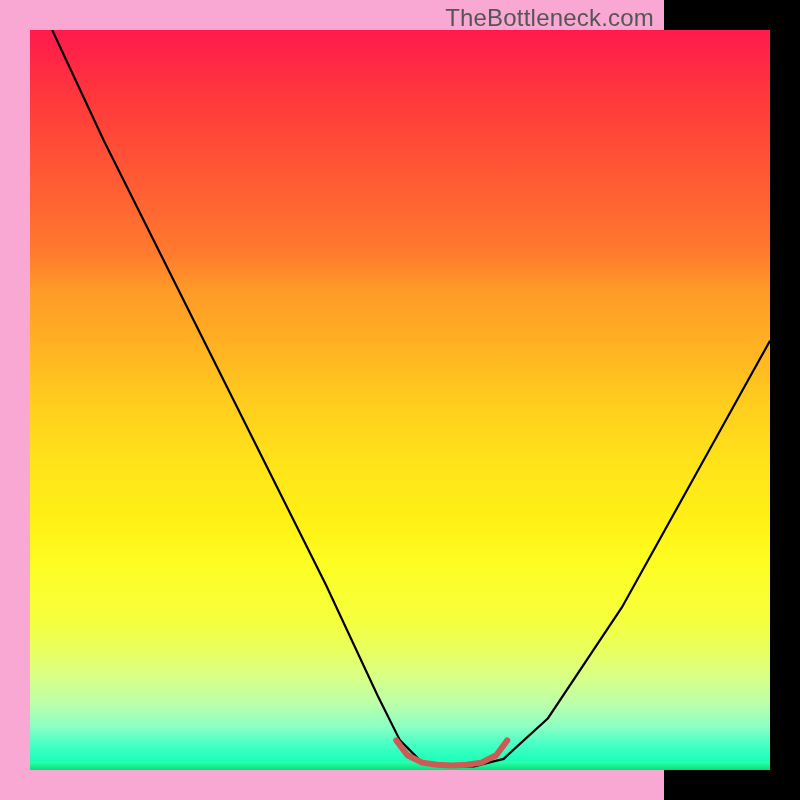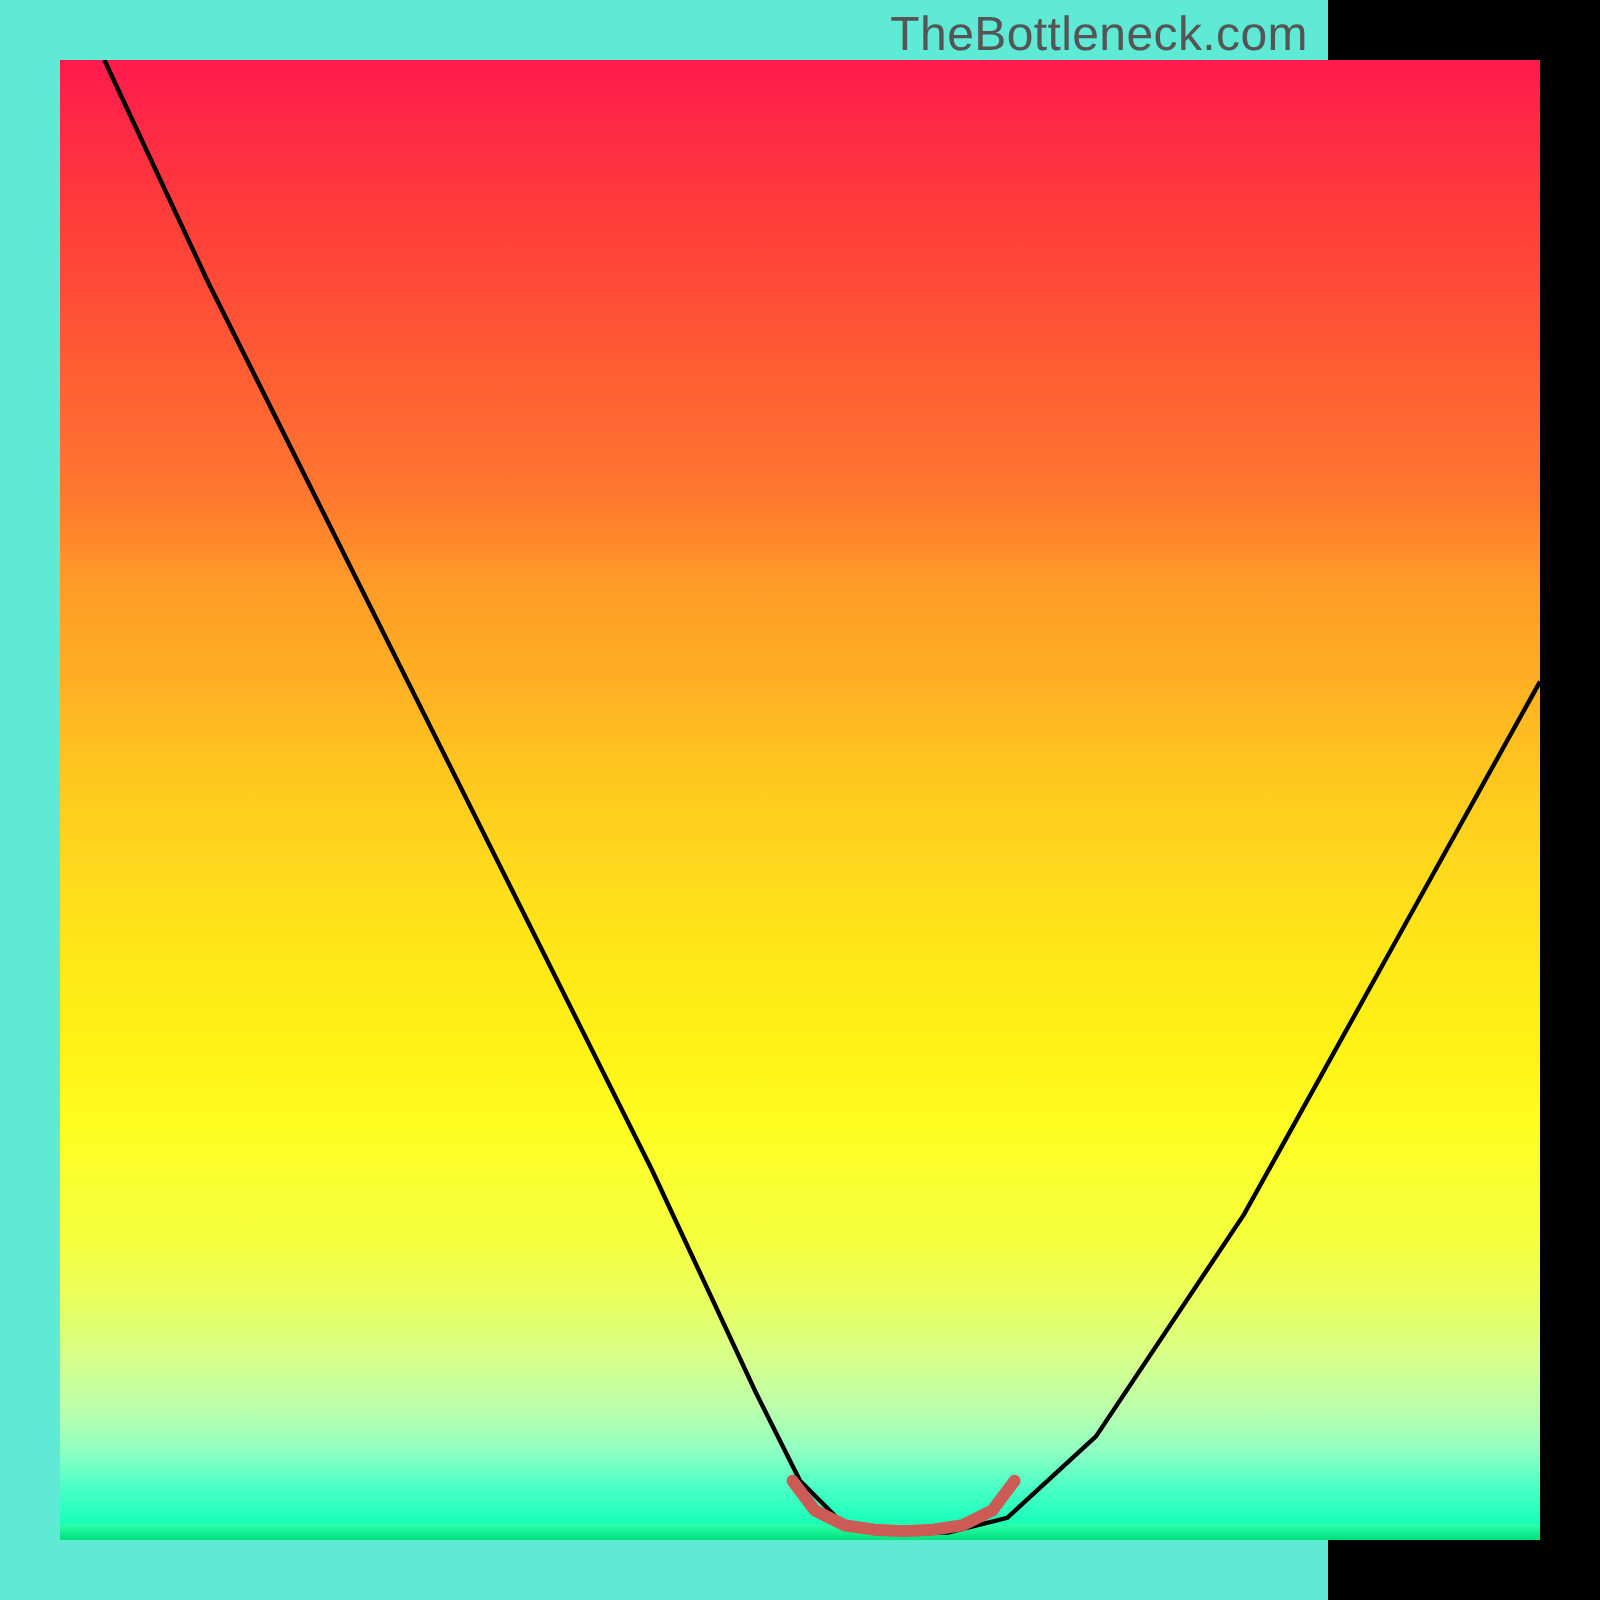--- a/index.html
+++ b/index.html
@@ -8,21 +8,21 @@
     width: 800px;
     height: 800px;
     background: #000;
     overflow: hidden;
     font-family: Arial, Helvetica, sans-serif;
   }
   .frame {
     position: relative;
     width: 664px;
     height: 800px;
-    background: #5eead4;
+    background: #f9a8d4;
   }
   .watermark {
     position: absolute;
     top: 4px;
     right: 10px;
     color: #555;
     font-size: 24px;
     font-weight: 500;
     letter-spacing: 0.2px;
     z-index: 10;

